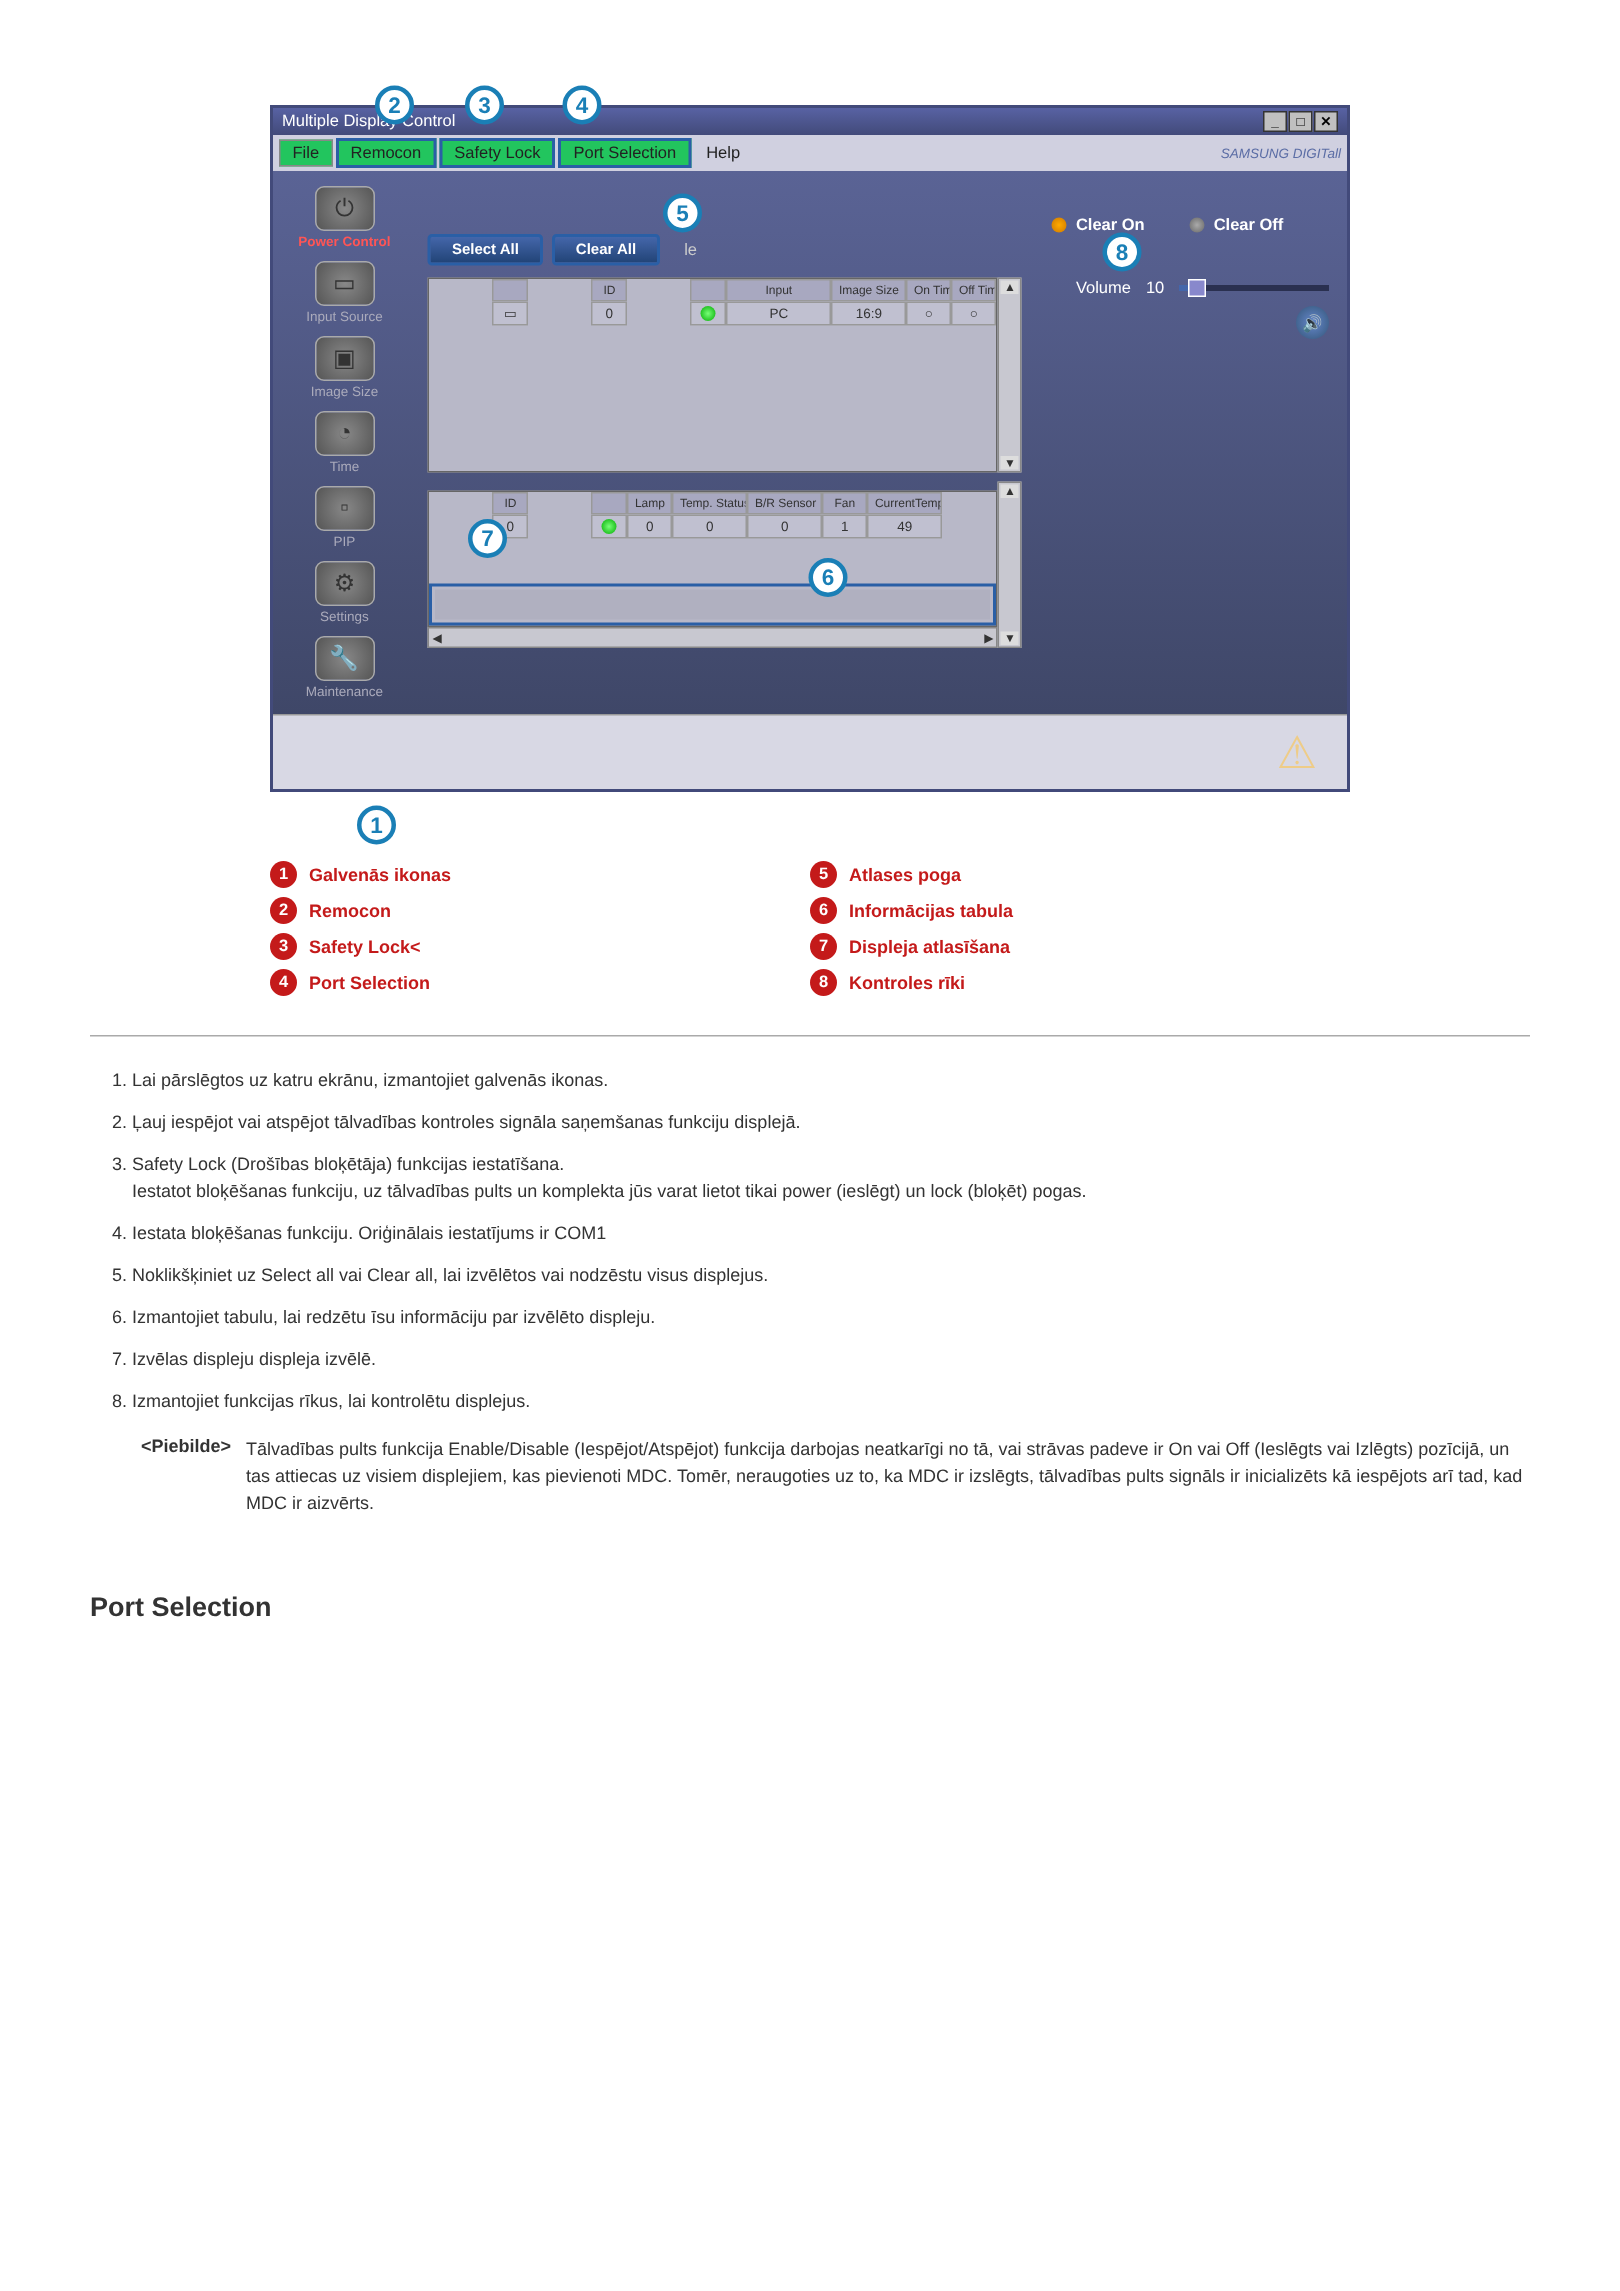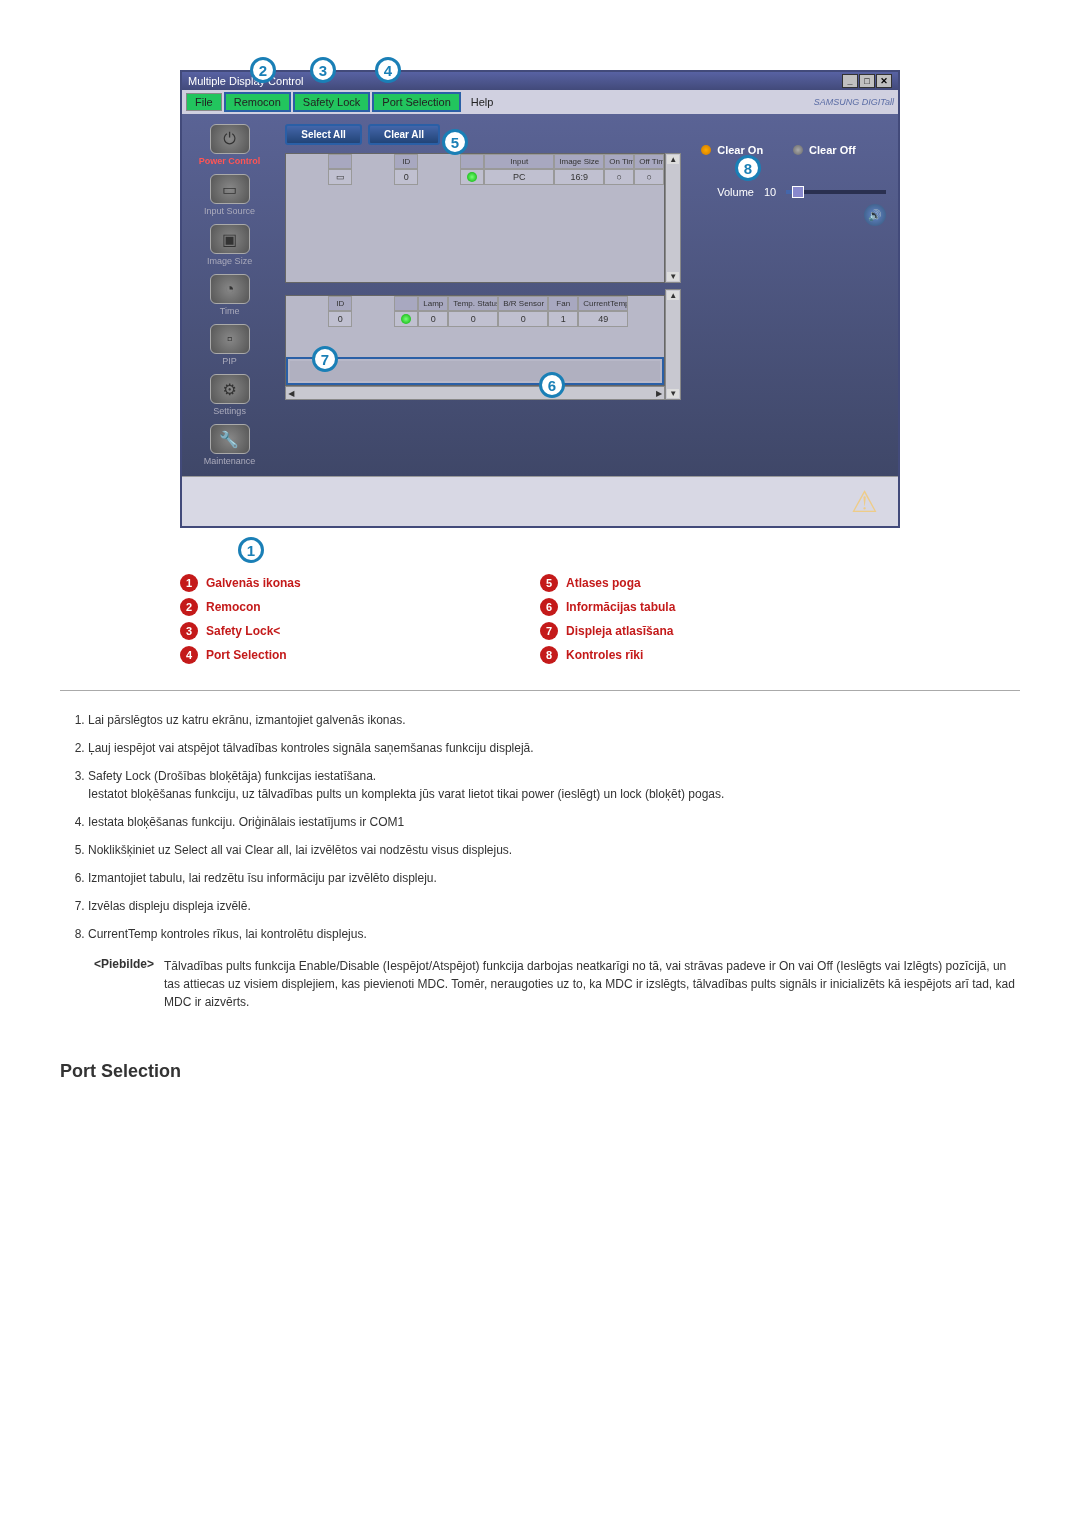--- a/index.html
+++ b/index.html
@@ -20,21 +20,21 @@
     
     .main-area { display: flex; background: linear-gradient(to bottom, #5a6395, #3f4768); min-height: 360px; position: relative; }
     
     .sidebar { width: 110px; padding: 8px 4px; display: flex; flex-direction: column; gap: 4px; }
     .sb-item { text-align: center; padding: 2px; }
     .sb-icon { width: 40px; height: 30px; margin: 0 auto 2px; background: radial-gradient(circle, #888, #555); border-radius: 6px; display: flex; align-items: center; justify-content: center; font-size: 16px; border: 1px solid #aaa; }
     .sb-label { font-size: 9px; color: #aab; }
     .sb-label.active { color: #f55; font-weight: bold; }
     
     .content { flex: 1; padding: 10px 8px; display: flex; flex-direction: column; }
-    .toolbar { display: flex; gap: 6px; margin-bottom: 8px; align-items: center; }
+    .toolbar { display: flex; gap: 6px; margin-bottom: 8px; align-items: center; margin-top: 32px; }
     .tb-btn { background: linear-gradient(to bottom, #4466aa, #224477); border: 2px solid #2a5fa6; color: #fff; font-size: 10px; padding: 3px 14px; border-radius: 3px; font-weight: bold; }
     .tb-text { color: #ccc; font-size: 11px; margin-left: 10px; }
     
     .grid { background: #b8b8c8; border: 1px solid #666; font-size: 9px; }
     .grid-row { display: flex; }
     .grid-cell { border: 1px solid #999; padding: 2px 4px; text-align: center; background: #c0c0d0; overflow: hidden; white-space: nowrap; }
     .grid-header .grid-cell { background: #a8a8c0; font-size: 8px; }
     .grid-cell.c20 { width: 24px; margin-left: 42px; }
     .grid-cell.c30 { width: 30px; }
     .grid-cell.c50 { width: 50px; }
@@ -302,21 +302,21 @@
 <div class="numbered">
   <ol>
     <li>Lai pārslēgtos uz katru ekrānu, izmantojiet galvenās ikonas.</li>
     <li>Ļauj iespējot vai atspējot tālvadības kontroles signāla saņemšanas funkciju displejā.</li>
     <li style="white-space:pre-line;">Safety Lock (Drošības bloķētāja) funkcijas iestatīšana.
 Iestatot bloķēšanas funkciju, uz tālvadības pults un komplekta jūs varat lietot tikai power (ieslēgt) un lock (bloķēt) pogas.</li>
     <li>Iestata bloķēšanas funkciju. Oriģinālais iestatījums ir COM1</li>
     <li>Noklikšķiniet uz Select all vai Clear all, lai izvēlētos vai nodzēstu visus displejus.</li>
     <li>Izmantojiet tabulu, lai redzētu īsu informāciju par izvēlēto displeju.</li>
     <li>Izvēlas displeju displeja izvēlē.</li>
-    <li>CurrentTemp kontroles rīkus, lai kontrolētu displejus.</li>
+    <li>Izmantojiet funkcijas rīkus, lai kontrolētu displejus.</li>
   </ol>
   <div class="note">
     <span class="note-label">&lt;Piebilde&gt;</span>
     <span class="note-text">Tālvadības pults funkcija Enable/Disable (Iespējot/Atspējot) funkcija darbojas neatkarīgi no tā, vai strāvas padeve ir On vai Off (Ieslēgts vai Izlēgts) pozīcijā, un tas attiecas uz visiem displejiem, kas pievienoti MDC. Tomēr, neraugoties uz to, ka MDC ir izslēgts, tālvadības pults signāls ir inicializēts kā iespējots arī tad, kad MDC ir aizvērts.</span>
   </div>
 </div>
 
 <h2 class="section-title">Port Selection</h2>
 
 </body></html>

